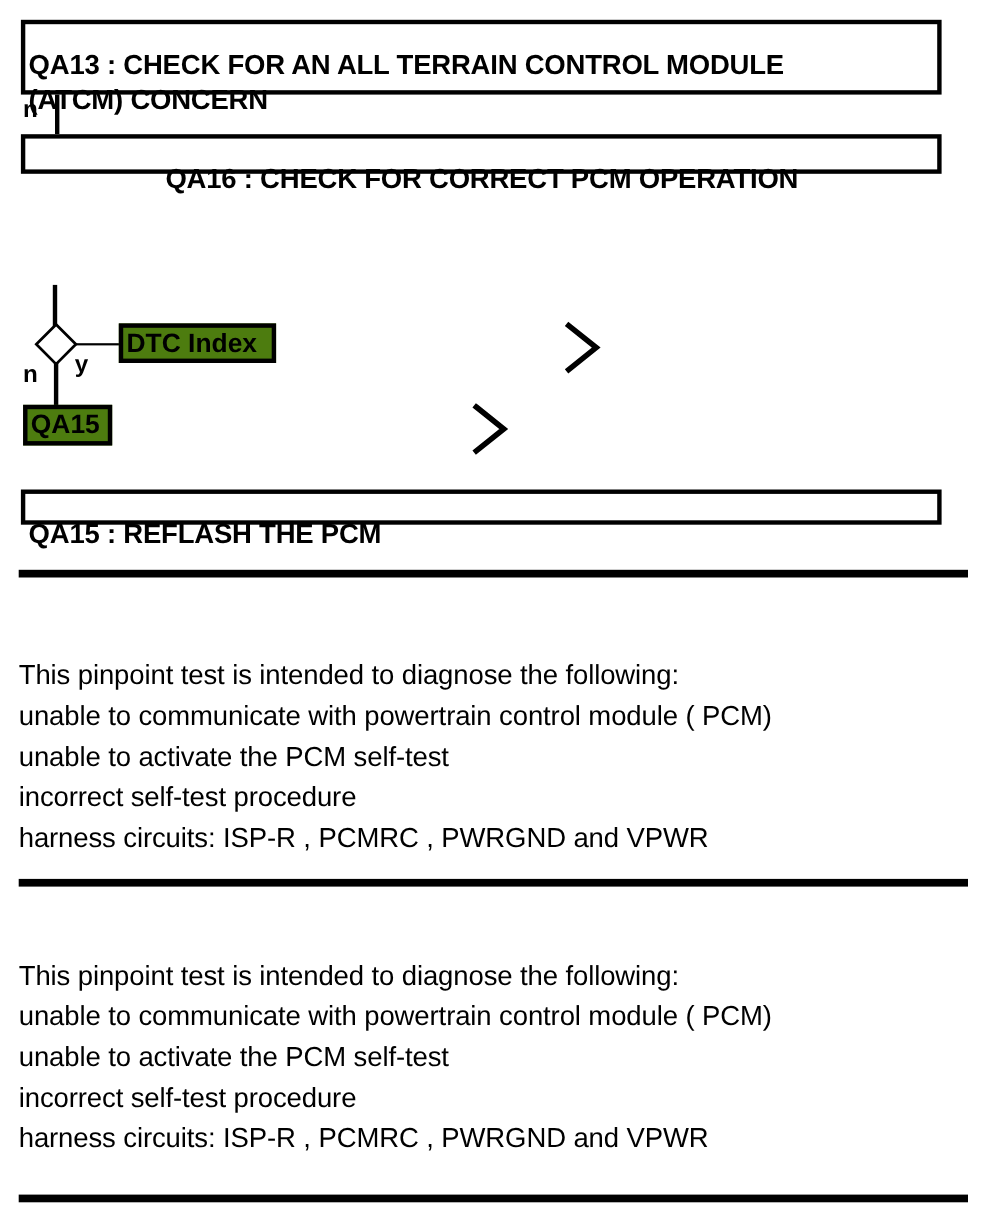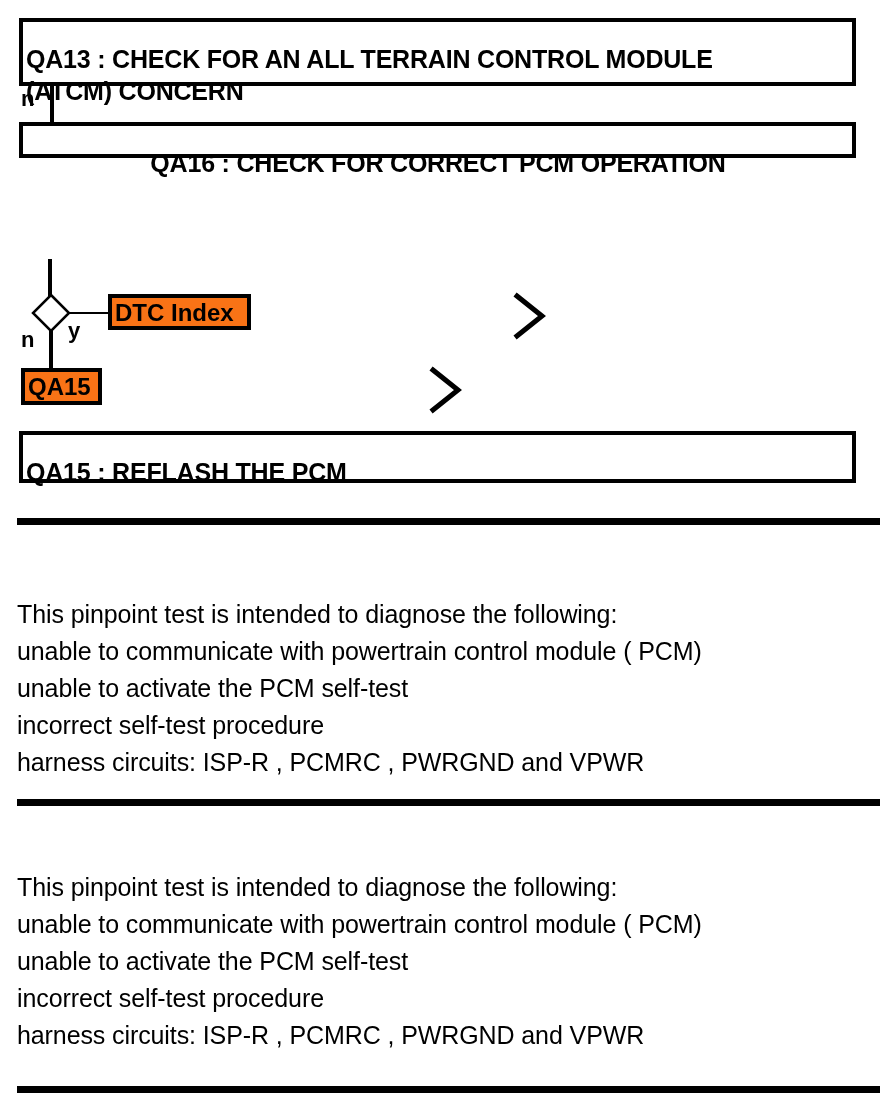--- a/index.html
+++ b/index.html
@@ -41,21 +41,21 @@
     letter-spacing: -0.2px;
     white-space: pre-line;
     margin-top: 20px;
   }
 
   
   .tag-box {
     position: absolute;
     box-sizing: border-box;
     border: 4px solid #000;
-    background: #f97316;
+    background: #4d7c0f;
   }
   .tag-box .tag-text {
     position: absolute;
     left: 3px;
     top: 0px;
     font-size: 24px;
     font-weight: bold;
     line-height: 29px;
     white-space: nowrap;
   }
@@ -147,21 +147,21 @@
   </div>
 
   <svg class="chevron" style="left:512px; top:292px;" width="40" height="48" viewBox="0 0 40 48">
     <polyline points="5,4 30,24 5,44" fill="none" stroke="#000000" stroke-width="5" stroke-linecap="square" stroke-linejoin="miter"></polyline>
   </svg>
 
   <svg class="chevron" style="left:428px; top:366px;" width="40" height="48" viewBox="0 0 40 48">
     <polyline points="5,4 30,24 5,44" fill="none" stroke="#000000" stroke-width="5" stroke-linecap="square" stroke-linejoin="miter"></polyline>
   </svg>
 
-  <div class="proc-box" style="left:19px; top:431px; width:837px; height:52px;padding-left:24px;">
+  <div class="proc-box" style="left:19px; top:445px; width:837px; height:32px;padding-left:24px;">
     <div class="proc-text">QA15 : REFLASH THE PCM</div>
   </div>
 
   <div class="rule" style="left:17px; top:518px; width:863px;"></div>
 
   <div class="para" style="left:17px; top:596px; width:870px;">This pinpoint test is intended to diagnose the following:
 unable to communicate with powertrain control module ( PCM)
 unable to activate the PCM self-test
 incorrect self-test procedure
 harness circuits: ISP-R , PCMRC , PWRGND and VPWR</div>

